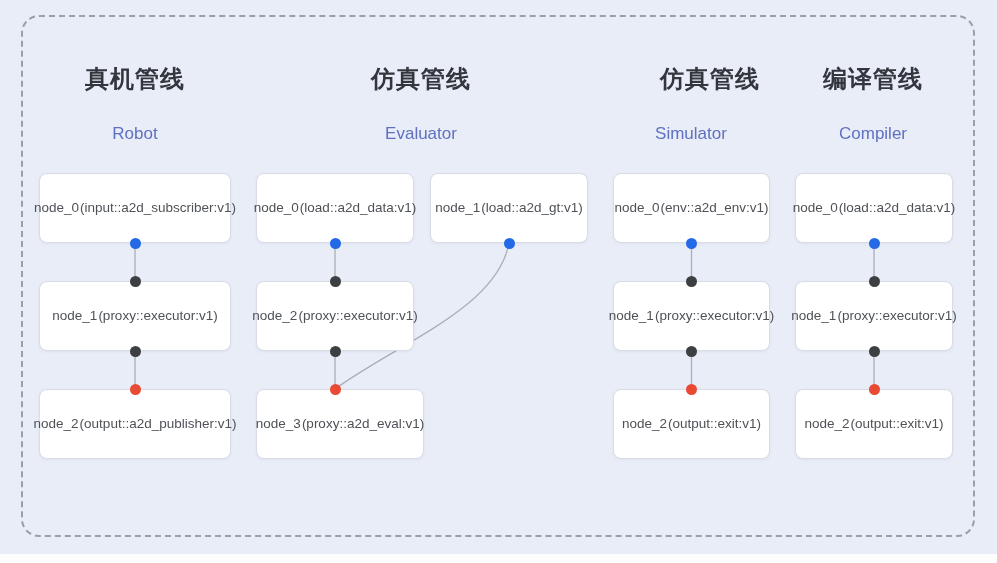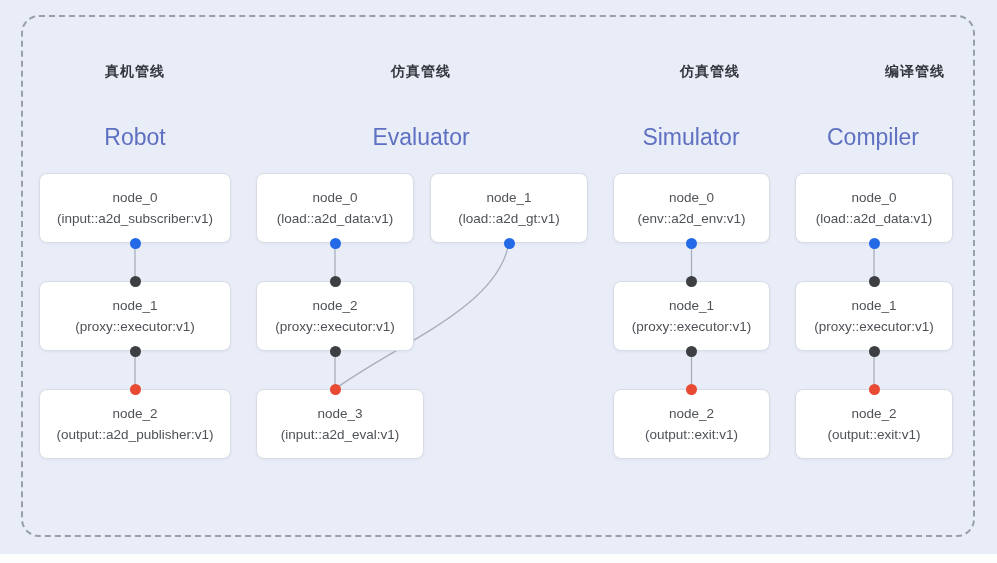--- a/index.html
+++ b/index.html
@@ -9,34 +9,34 @@
     font-family:"Liberation Sans","DejaVu Sans",sans-serif;
   }
   .dashed-frame{
     position:absolute;left:21px;top:15px;width:950px;height:518px;
     border:2px dashed var(--dashed-border,#9aa0ab);
     border-radius:18px;z-index:0;
   }
   #edge-svg{position:absolute;left:0;top:0;width:997px;height:563px;z-index:1;}
   .title-zh{
     position:absolute;top:63px;transform:translateX(-50%);
-    font-size:14px;font-weight:bold;letter-spacing:1px;
+    font-size:24px;font-weight:bold;letter-spacing:1px;
     color:var(--title-zh-color,#33363d);white-space:nowrap;z-index:2;
   }
   .title-en{
     position:absolute;top:124px;transform:translateX(-50%);
-    font-size:23px;color:var(--title-en-color,#5e70c1);
+    font-size:17px;color:var(--title-en-color,#5e70c1);
     white-space:nowrap;z-index:2;
   }
   .node-box{
     position:absolute;height:70px;box-sizing:border-box;
     background:var(--box-fill,#fff);
     border:1px solid var(--box-border,#d8dce5);
     border-radius:8px;
-    display:flex;flex-direction:column;align-items:center;justify-content:center;
+    display:flex;flex-direction:row;align-items:center;justify-content:center;
     gap:1px;z-index:2;
     box-shadow:0 1px 3px rgba(80,90,120,.07);
   }
   .node-name,.node-type{
     font-size:13.5px;line-height:20px;white-space:nowrap;
     color:var(--box-text,#4e5257);
   }
   .dot{
     position:absolute;width:11px;height:11px;border-radius:50%;z-index:3;
   }
@@ -97,42 +97,42 @@
       </div>
       <div class="dot dot-blue" style="left: 503.5px; top: 237.5px;"></div>
       <div class="node-box" style="left: 256px; top: 281px; width: 158px;">
         <div class="node-name">node_2</div>
         <div class="node-type">(proxy::executor:v1)</div>
       </div>
       <div class="dot dot-black" style="left: 329.5px; top: 275.5px;"></div>
       <div class="dot dot-black" style="left: 329.5px; top: 345.5px;"></div>
       <div class="node-box" style="left: 256px; top: 389px; width: 168px;">
         <div class="node-name">node_3</div>
-        <div class="node-type">(input::a2d_eval:v1)</div>
+        <div class="node-type">(proxy::a2d_eval:v1)</div>
       </div>
       <div class="dot dot-red" style="left: 329.5px; top: 383.5px;"></div>
       <div class="title-zh" style="left: 691px; margin-left: 19px;">仿真管线</div>
       <div class="title-en" style="left: 691px;">Simulator</div>
       <div class="node-box" style="left: 613px; top: 173px; width: 157px;">
         <div class="node-name">node_0</div>
         <div class="node-type">(env::a2d_env:v1)</div>
       </div>
       <div class="dot dot-blue" style="left: 686px; top: 237.5px;"></div>
       <div class="node-box" style="left: 613px; top: 281px; width: 157px;">
         <div class="node-name">node_1</div>
         <div class="node-type">(proxy::executor:v1)</div>
       </div>
       <div class="dot dot-black" style="left: 686px; top: 275.5px;"></div>
       <div class="dot dot-black" style="left: 686px; top: 345.5px;"></div>
       <div class="node-box" style="left: 613px; top: 389px; width: 157px;">
         <div class="node-name">node_2</div>
         <div class="node-type">(output::exit:v1)</div>
       </div>
       <div class="dot dot-red" style="left: 686px; top: 383.5px;"></div>
-      <div class="title-zh" style="left: 915px; text-align: right;">编译管线</div>
+      <div class="title-zh" style="left: 873px; text-align: right;">编译管线</div>
       <div class="title-en" style="left: 873px;">Compiler</div>
       <div class="node-box" style="left: 795px; top: 173px; width: 158px;">
         <div class="node-name">node_0</div>
         <div class="node-type">(load::a2d_data:v1)</div>
       </div>
       <div class="dot dot-blue" style="left: 868.5px; top: 237.5px;"></div>
       <div class="node-box" style="left: 795px; top: 281px; width: 158px;">
         <div class="node-name">node_1</div>
         <div class="node-type">(proxy::executor:v1)</div>
       </div>

